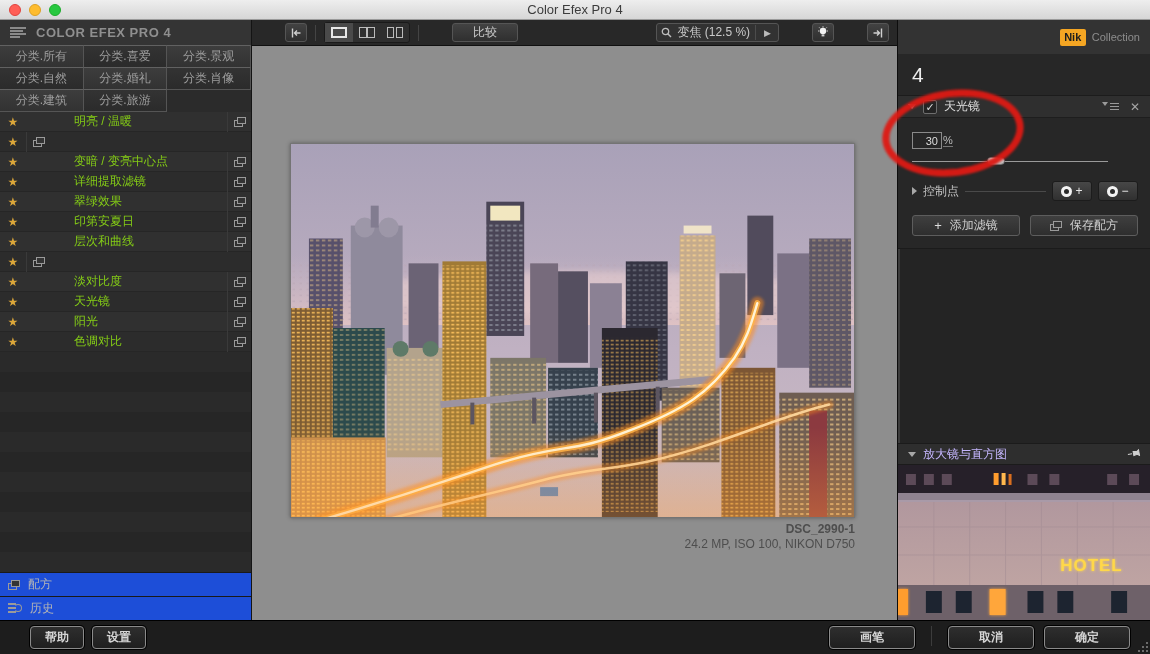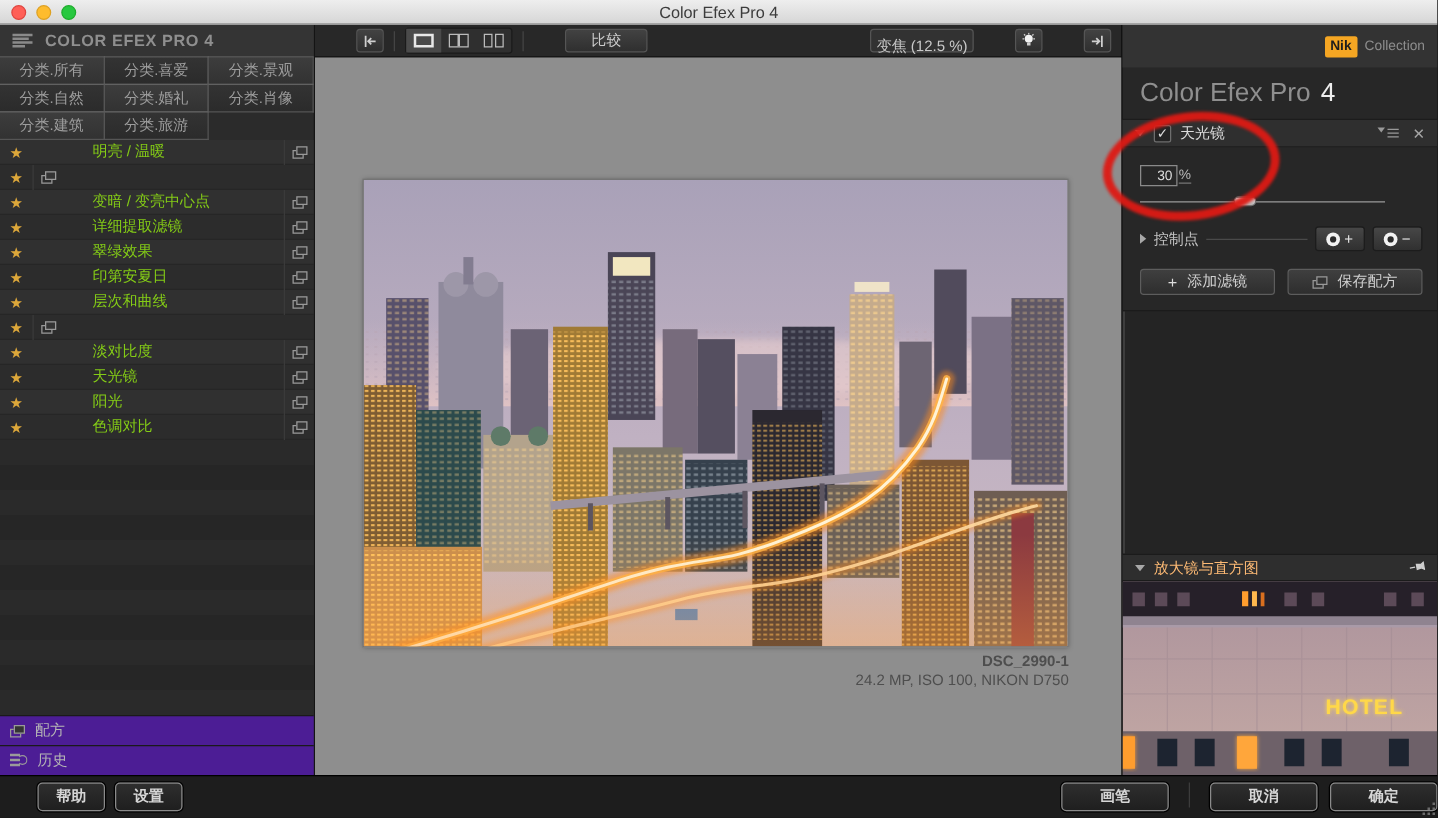--- a/index.html
+++ b/index.html
@@ -34,21 +34,21 @@
 
   .filter-list { display:flex; flex-direction:column; }
   .filter-row { height:20px; display:flex; align-items:center; background:#303030; border-bottom:1px solid #262626; cursor:pointer; }
   .filter-row:nth-of-type(2n){ background:#2c2c2c; }
   .filter-row .star { color:var(--star,#dca73a); font-size:12px; width:26px; text-align:center; }
   .filter-row .flabel { color:#84cc16; font-size:12px; flex:1;margin-left:48px; }
   .fcopies { width:24px; height:20px; display:flex; align-items:center; justify-content:center; border-left:1px solid #3a3a3a; }
 
   .lp-stripes { flex:1; background:repeating-linear-gradient(180deg,#2a2a2a 0 20px,#262626 20px 40px); }
 
-  .lp-row { height:24px; background:#4c1d95; border-top:1px solid #1a1a1a; display:flex; align-items:center; padding-left:8px; gap:8px; color:#b5b5b5; font-size:12px; cursor:pointer; }
+  .lp-row { height:24px; background:#1d4ed8; border-top:1px solid #1a1a1a; display:flex; align-items:center; padding-left:8px; gap:8px; color:#b5b5b5; font-size:12px; cursor:pointer; }
 
   .copies-icon { width:12px; height:10px; position:relative; }
   .copies-icon i { position:absolute; width:9px; height:7px; border:1px solid #9a9a9a; background:transparent; }
   .copies-icon i:first-child { left:0; bottom:0; }
   .copies-icon i:last-child { right:0; top:0; background:#343434; }
 
   .history-icon { width:14px; height:12px; position:relative; }
   .history-icon .hl { position:absolute; left:0; width:8px; height:2px; background:#9a9a9a; }
   .history-icon .hl:nth-child(1){top:0;} .history-icon .hl:nth-child(2){top:4px;} .history-icon .hl:nth-child(3){top:8px;}
   .history-icon .harc { position:absolute; right:0; top:1px; width:8px; height:8px; border:1.5px solid #9a9a9a; border-radius:50%; border-left-color:transparent; }
@@ -63,21 +63,21 @@
   .viewgroup { display:flex; border:1px solid #1a1a1a; border-radius:3px; background:#2f2f2f; }
   .view-btn { width:28px; height:19px; display:flex; align-items:center; justify-content:center; cursor:pointer; }
   .view-btn.active { background:#4a4a4a; }
   .v-single { width:16px; height:11px; border:2px solid #e8e8e8; }
   .v-split { width:16px; height:11px; border:1px solid #bbb; position:relative; }
   .v-split:after { content:""; position:absolute; left:6px; top:0; bottom:0; width:2px; background:#bbb; }
   .v-two { display:flex; gap:2px; }
   .v-two i { width:7px; height:11px; border:1px solid #bbb; }
   .compare-btn { padding:0 20px; font-size:12px; }
   .tb-spacer { flex:1; }
-  .zoom-ctl { height:19px; border:1px solid #555; border-radius:3px; background:#323232; display:flex; align-items:center; padding:0 4px; gap:5px; color:#c9c9c9; font-size:12px; cursor:pointer;flex-direction:column; }
+  .zoom-ctl { height:19px; border:1px solid #555; border-radius:3px; background:#323232; display:flex; align-items:center; padding:0 4px; gap:5px; color:#c9c9c9; font-size:12px; cursor:pointer; }
   .zoom-ctl .zdiv { width:1px; height:15px; background:#4c4c4c; }
   .zoom-ctl .zarrow { color:#bbb; font-size:9px; padding:0 3px; }
 
   .canvas { flex:1; position:relative; background:#8e8e8e; overflow:hidden; }
   .photo { position:absolute; left:38px; top:97px; width:565px; height:375px; border:1px solid #747474; box-shadow:0 0 4px rgba(0,0,0,.35); }
   .photo svg { display:block; width:100%; height:100%; }
   .caption { position:absolute; left:38px; top:476px; width:565px; text-align:right; color:#4e4e4e; font-size:12px; line-height:15px; }
   .caption .ctitle { font-weight:bold; }
 
   
@@ -115,31 +115,31 @@
   .cp-dot { width:11px; height:11px; border-radius:50%; background:#f2f2f2; display:flex; align-items:center; justify-content:center; }
   .cp-dot i { width:5px; height:5px; border-radius:50%; background:#2a2a2a; }
   .cp-sign { font-size:12px; color:#e8e8e8; }
 
   .action-row { display:flex; gap:10px; margin:14px 0 12px 0; }
   .action-btn { flex:1; height:21px; border:1px solid #5d5d5d; border-radius:3px; background:linear-gradient(#3f3f3f,#2e2e2e); color:#d0d0d0; font-size:12px; display:flex; align-items:center; justify-content:center; gap:8px; cursor:pointer; }
   .plus-glyph { font-size:13px; color:#ddd; }
   .rp-scroll { flex:1; background:#242424; border-top:1px solid #1b1b1b; box-shadow:inset 2px 0 0 #3d3d3d; }
 
   .loupe-header { height:22px; background:#2e2e2e; border-top:1px solid #1b1b1b; border-bottom:1px solid #1b1b1b; display:flex; align-items:center; padding:0 10px; gap:7px; }
-  .loupe-header .ltext { color:#fdba74; font-size:12px; flex:1; }
+  .loupe-header .ltext { color:#c4b5fd; font-size:12px; flex:1; }
   .pin-icon { color:#cfcfcf; font-size:12px; transform:rotate(35deg); }
   .loupe { height:155px; position:relative; overflow:hidden; }
   .loupe svg { display:block; width:100%; height:100%; }
 
   
   .bottombar { position:absolute; left:0; bottom:0; width:1150px; height:34px; background:#1d1d1d; border-top:1px solid #000; display:flex; align-items:center; }
   .bb-btn { height:23px; min-width:46px; padding:0 14px; border:1px solid #8b8b8b; border-radius:4px; background:linear-gradient(#2e2e2e,#1f1f1f);
     box-shadow:0 0 0 1px #000; color:#d6d6d6; font-size:12px; display:flex; align-items:center; justify-content:center; cursor:pointer;font-weight:bold; }
   .bb-left { display:flex; gap:8px; margin-left:30px; }
-  .bb-right { display:flex; gap:10px; margin-left:auto; align-items:flex-start; }
+  .bb-right { display:flex; gap:10px; margin-left:auto; margin-right:20px; align-items:flex-start; }
   .bb-sep { width:1px; height:20px; background:#3c3c3c; margin:0 6px; }
   .bb-btn.wide { padding:0 30px; }
   .resize-grip { position:absolute; right:2px; bottom:2px; width:10px; height:10px; }
   .resize-grip i { position:absolute; width:2px; height:2px; background:#6b6b6b; }
   .resize-grip i:nth-child(1){ right:0; bottom:0; } .resize-grip i:nth-child(2){ right:4px; bottom:0; }
   .resize-grip i:nth-child(3){ right:0; bottom:4px; } .resize-grip i:nth-child(4){ right:8px; bottom:0; }
   .resize-grip i:nth-child(5){ right:0; bottom:8px; } .resize-grip i:nth-child(6){ right:4px; bottom:4px; }
 
   
   .annotation { position:absolute; left:882px; top:90px; width:142px; height:86px; border:7px solid var(--annotation-red,#de1a14);
@@ -530,21 +530,20 @@
       </div>
     </div>
   </div>
 
   <div class="right-panel">
     <div class="nik-strip">
       <span class="nik-badge">Nik</span>
       <span class="nik-suffix">Collection</span>
     </div>
     <div class="rp-title">
-      <span class="t1">Color Efex Pro</span>
       <span class="t2">4</span>
     </div>
 
     <div class="fcard">
       <div class="fcard-header">
         <span class="tri-down"></span>
         <span class="checkbox">✓</span>
         <span class="fname">天光镜</span>
         <span class="fmenu-icon">
           <span class="mtri"></span>

